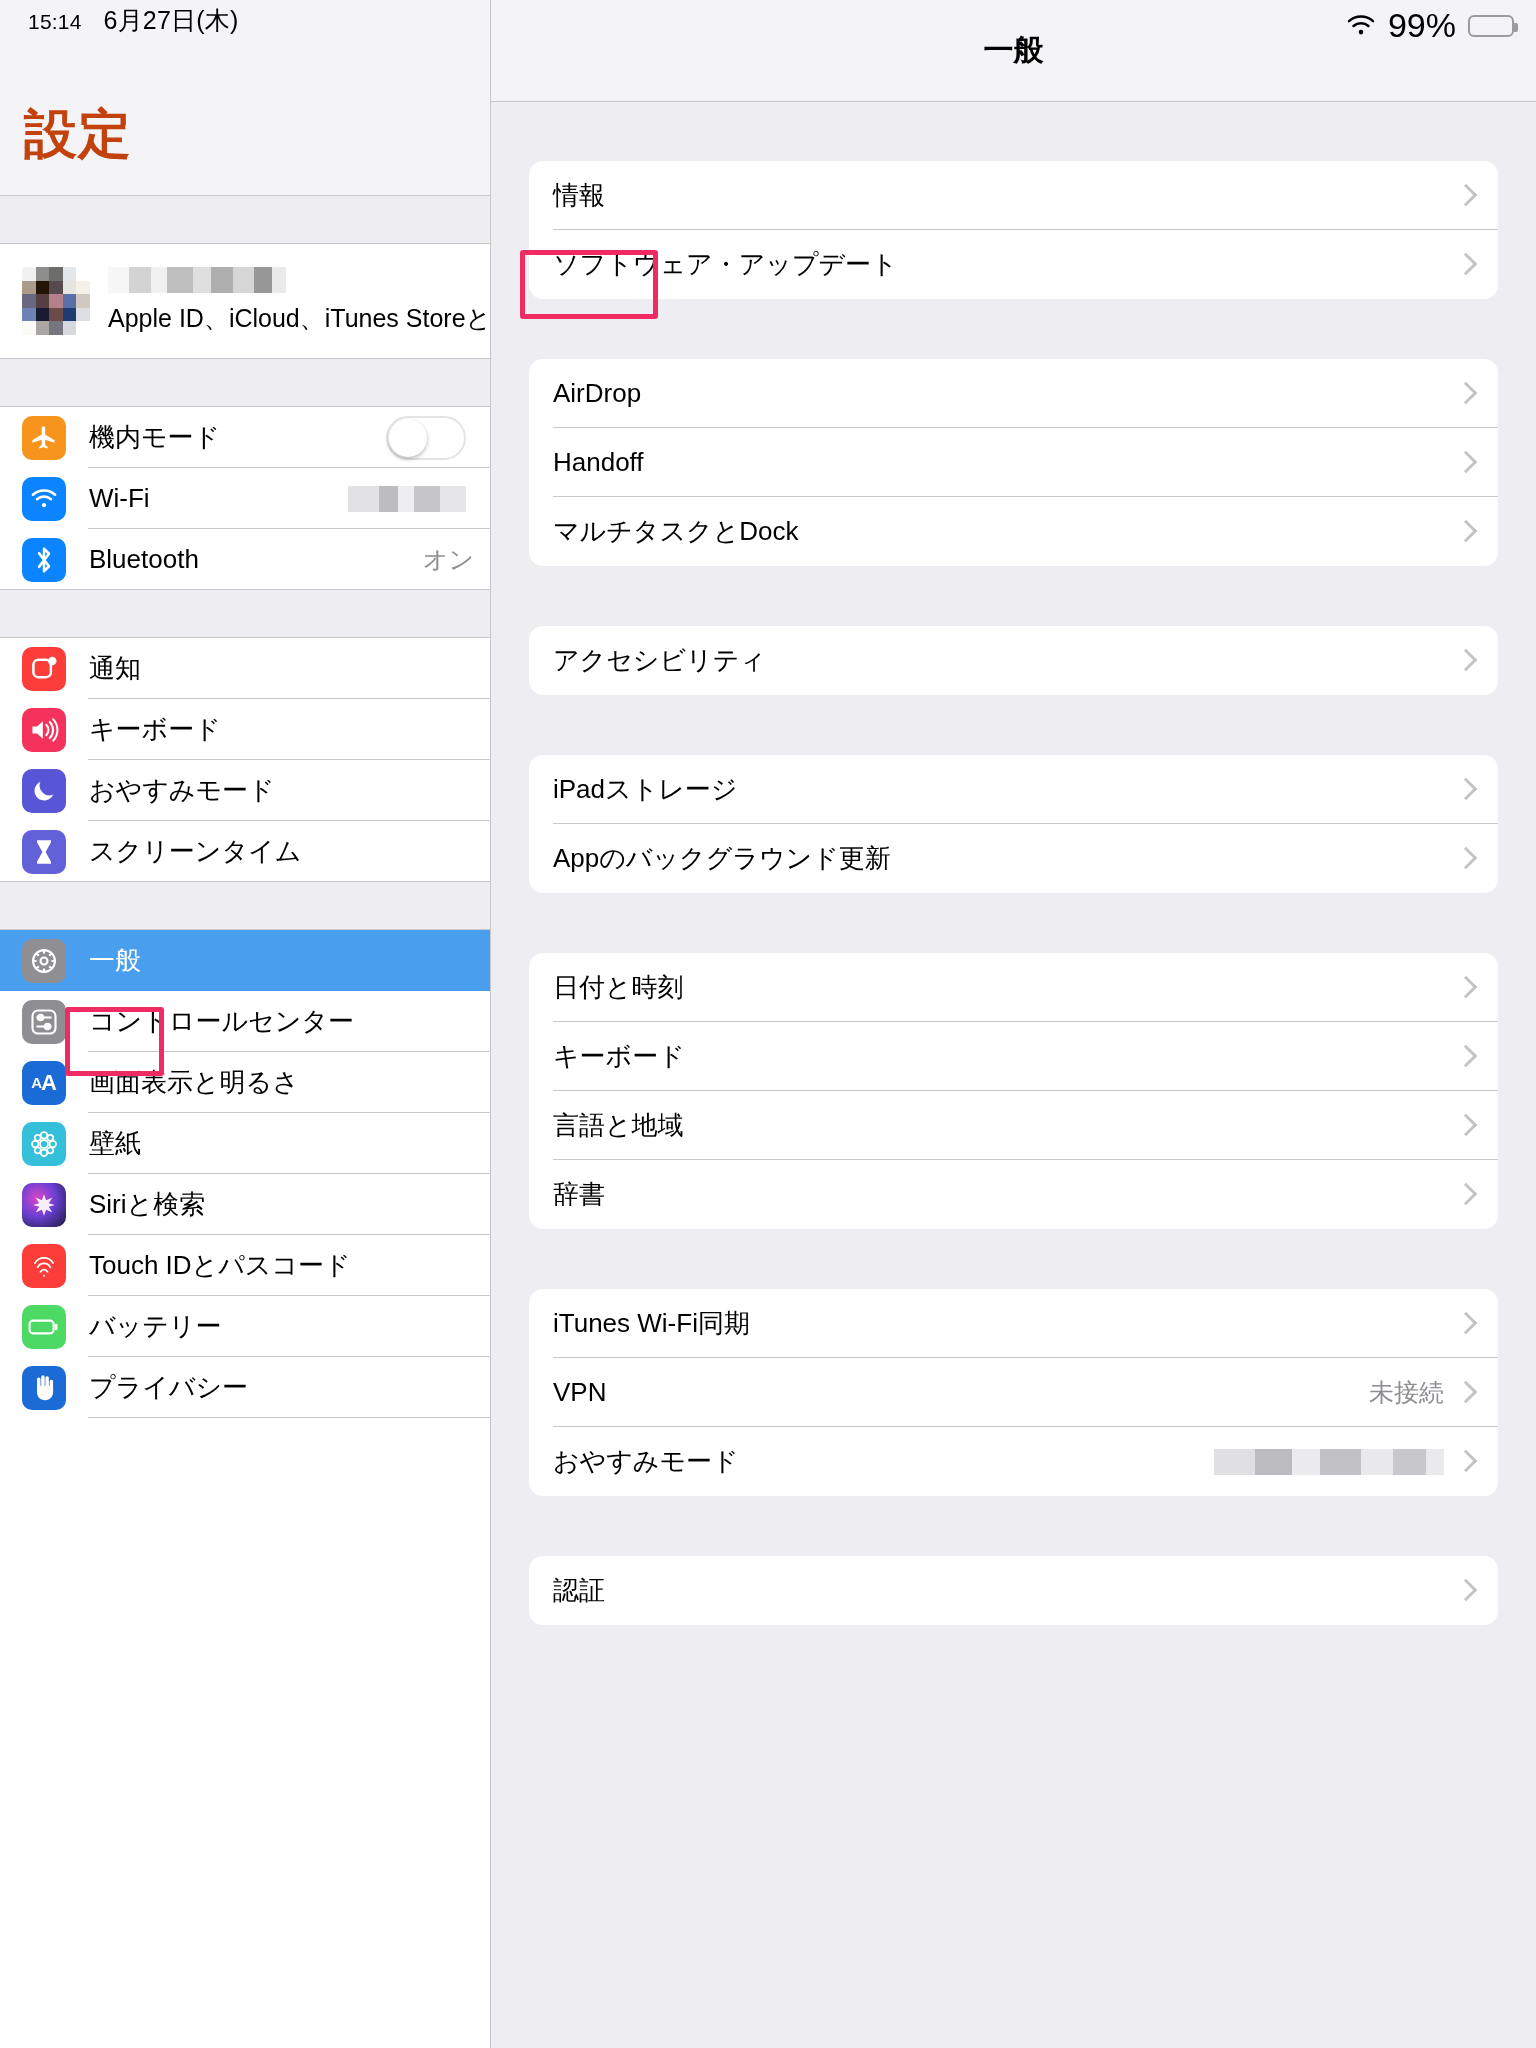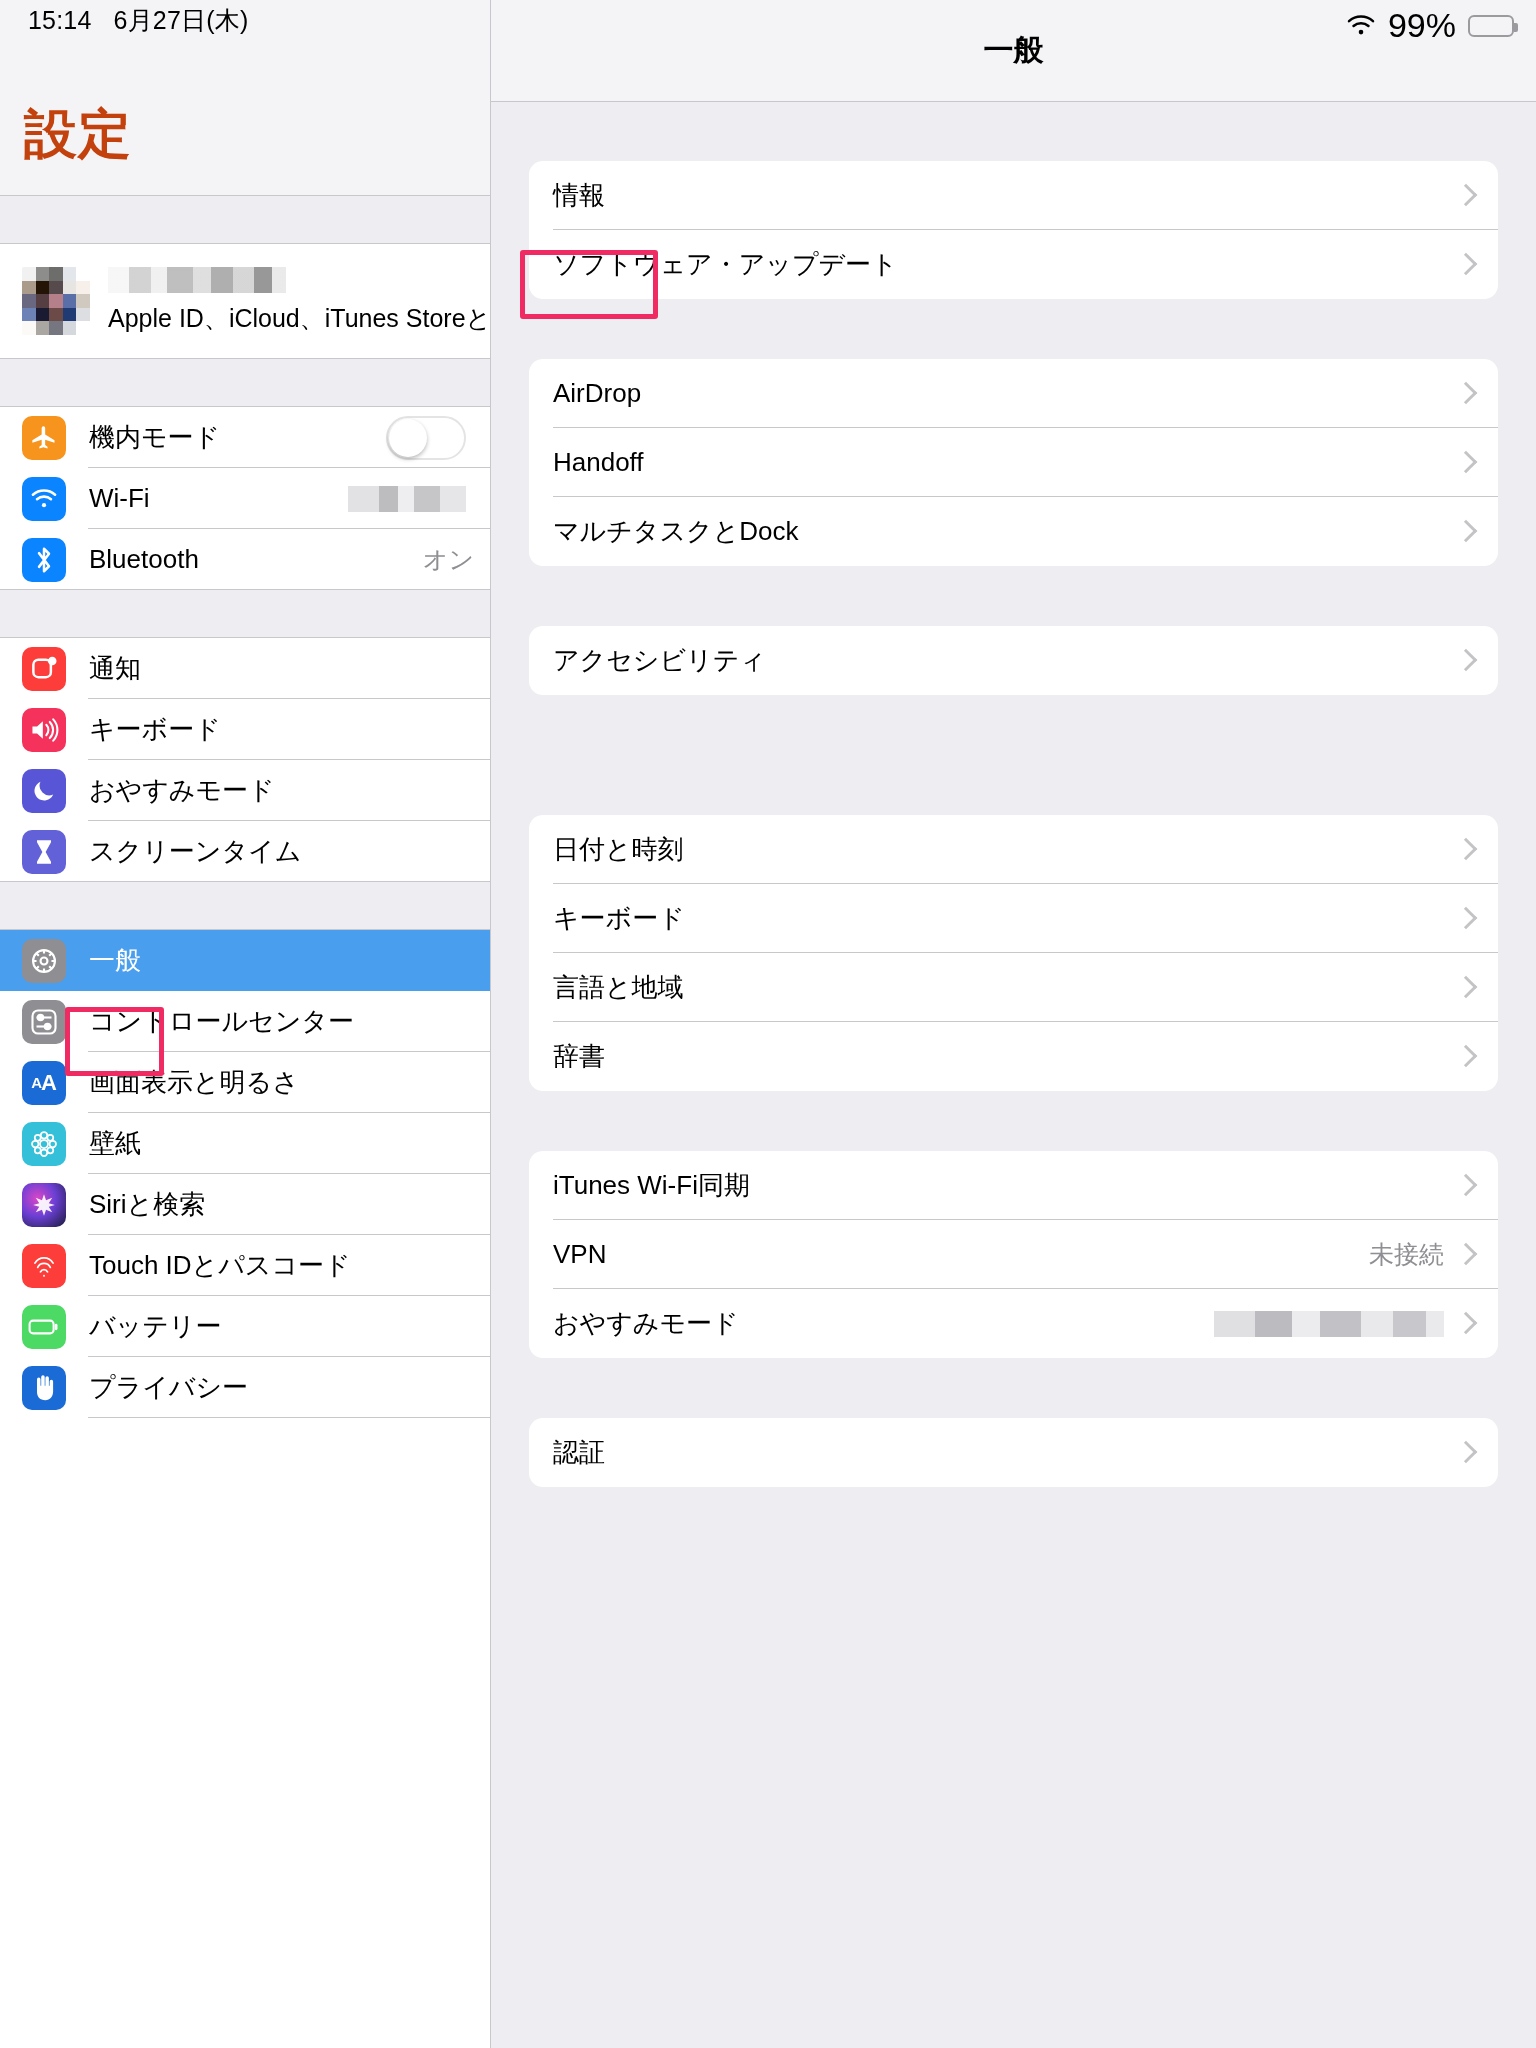--- a/index.html
+++ b/index.html
@@ -12,21 +12,21 @@
   }
   #app { position: relative; width: 1536px; height: 2048px; display: flex; }
 
   
   .statusbar {
     position: absolute; top: 0; left: 0; width: 1536px; height: 40px;
     display: flex; align-items: center; z-index: 40;
     pointer-events: none;
   }
   .sb-left { position: absolute; left: 28px; top: 4px; display: flex; align-items: baseline; gap: 22px; }
-  .sb-time { font-size: 25px; color: #000; letter-spacing: .2px; }
+  .sb-time { font-size: 21px; color: #000; letter-spacing: .2px; }
   .sb-date { font-size: 25px; color: #000; letter-spacing: .2px; }
   .sb-right { position: absolute; right: 22px; top: 6px; display: flex; align-items: center; gap: 12px; }
   .sb-pct { font-size: 34px; color: #000; }
   .wifi-ico { width: 30px; height: 22px; position: relative; }
   .batt {
     width: 46px; height: 22px; border: 2px solid #9a9a9f; border-radius: 6px;
     position: relative; padding: 2px;
   }
   .batt-fill { background: #000; height: 100%; width: 100%; border-radius: 2.5px; }
   .batt-cap {
@@ -420,20 +420,32 @@
       <div class="card-spacer"></div>
       <div class="card">
         <div class="drow lastrow">
           <div class="dlabel">アクセシビリティ</div>
           <div class="chev"></div>
 
         </div>
       </div>
 
       <div class="card-spacer"></div>
+      <div class="card">
+        <div class="drow">
+          <div class="dlabel">iPadストレージ</div>
+          <div class="chev"></div>
+          <div class="dsep"></div>
+        </div>
+        <div class="drow lastrow">
+          <div class="dlabel">Appのバックグラウンド更新</div>
+          <div class="chev"></div>
+
+        </div>
+      </div>
 
       <div class="card-spacer"></div>
       <div class="card">
         <div class="drow">
           <div class="dlabel">日付と時刻</div>
           <div class="chev"></div>
           <div class="dsep"></div>
         </div>
         <div class="drow">
           <div class="dlabel">キーボード</div>

